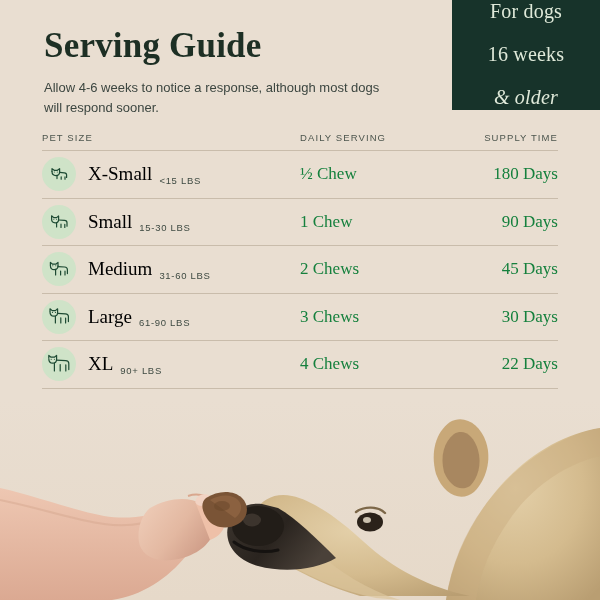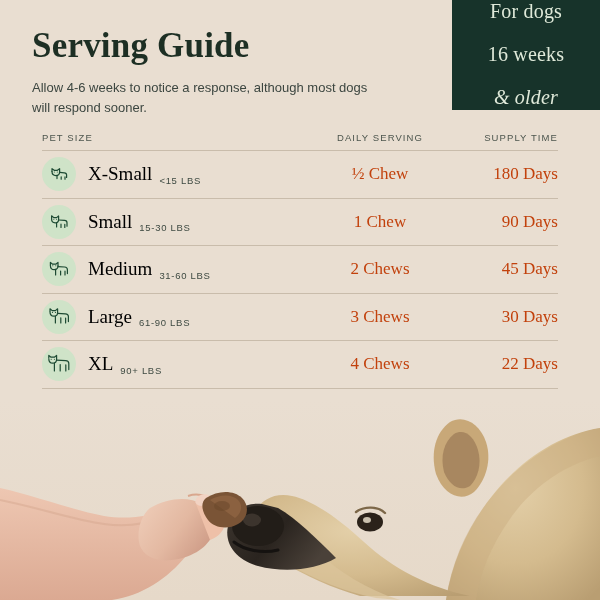--- a/index.html
+++ b/index.html
@@ -44,21 +44,21 @@
     letter-spacing: 0.2px;
   }
   .badge-line.italic {
     font-style: italic;
   }
 
   
   .header {
     position: absolute;
     top: 26px;
-    left: 32px;
+    left: 44px;
     width: 360px;
   }
   .title {
     font-family: "Liberation Serif", serif;
     font-size: 35px;
     color: #1d2f24;
     margin: 0 0 12px 0;
     letter-spacing: 0.2px;
   }
   .subtitle {
@@ -86,21 +86,20 @@
     border-bottom: 1px solid #c9bcab;
     padding-bottom: 7px;
   }
   .col-pet {
     width: 258px;
     display: flex;
     align-items: center;
   }
   .col-serv {
     width: 160px;
-    text-align: center;
   }
   .col-supply {
     width: 98px;
     text-align: right;
   }
   .head .col-pet,
   .head .col-serv,
   .head .col-supply {
     font-size: 9.5px;
     letter-spacing: 1.1px;
@@ -135,21 +134,21 @@
     font-size: 9.5px;
     letter-spacing: 0.7px;
     color: #3e4a42;
     margin-left: 7px;
     white-space: nowrap;
     margin-top: 12px;
   }
   .serv-text, .supply-text {
     font-family: "Liberation Serif", serif;
     font-size: 17px;
-    color: #c2410c;
+    color: #15803d;
   }
 
   
   .photo {
     position: absolute;
     left: 0;
     bottom: 0;
     width: 600px;
     height: 200px;
     overflow: hidden;

